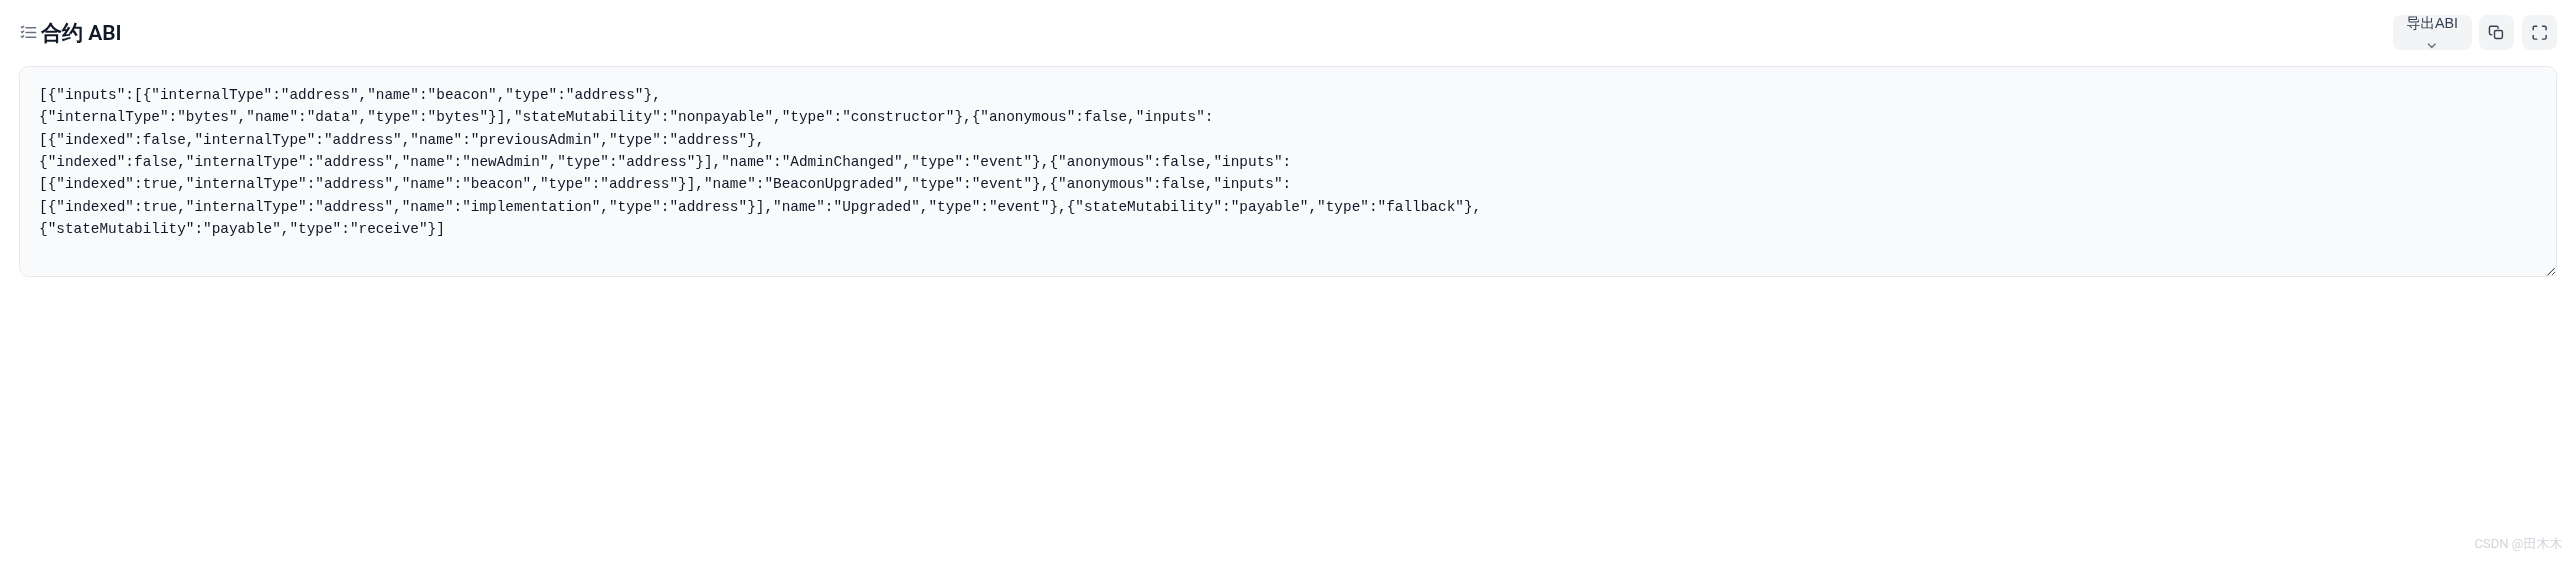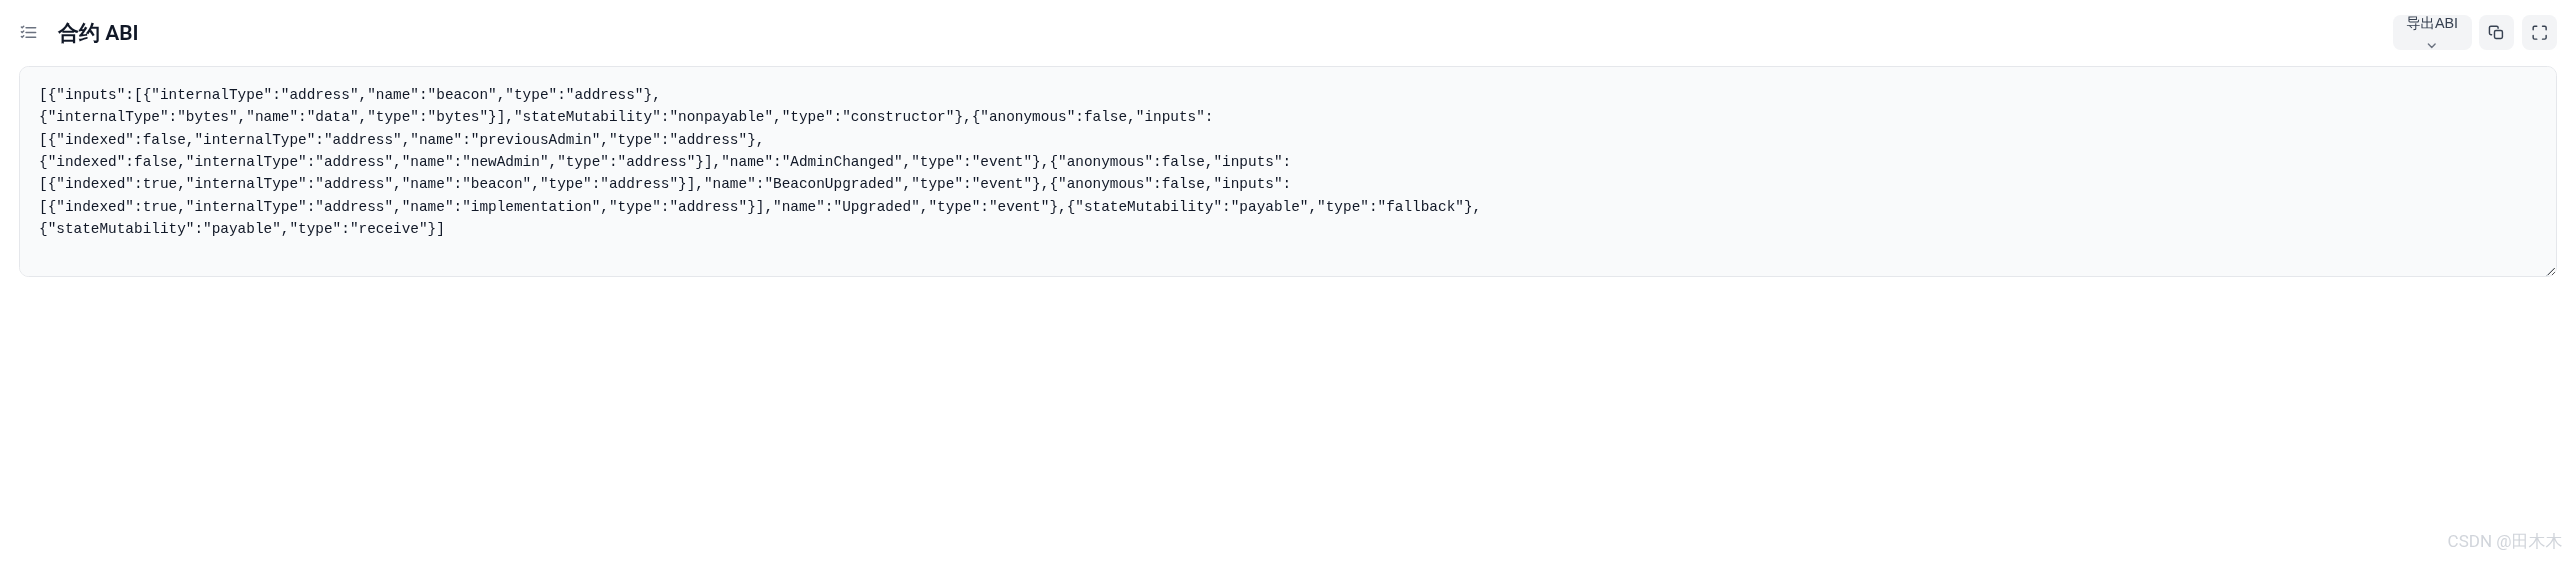--- a/index.html
+++ b/index.html
@@ -15,21 +15,21 @@
     }
     .header {
       display: flex;
       align-items: center;
       justify-content: space-between;
       margin-bottom: 15.4px;
     }
     .title-wrap {
       display: flex;
       align-items: center;
-      gap: 20px;
+      gap: 3px;
     }
     .list-icon {
       width: 19px;
       height: 19px;
       color: #6b7280;
       flex-shrink: 0;
     }
     .title {
       font-size: 21px;
       font-weight: 600;
@@ -93,21 +93,21 @@
       right: 1.9px;
       width: 11.5px;
       height: 11.5px;
       color: #9ca3af;
       pointer-events: none;
     }
     .watermark {
       position: fixed;
       bottom: 7.7px;
       right: 13.5px;
-      font-size: 17px;
+      font-size: 13px;
       color: #d1d5db;
       font-weight: 400;
     }
   </style>
 </head>
 <body>
 
 <div class="header">
   <div class="title-wrap">
     <span class="list-icon">

